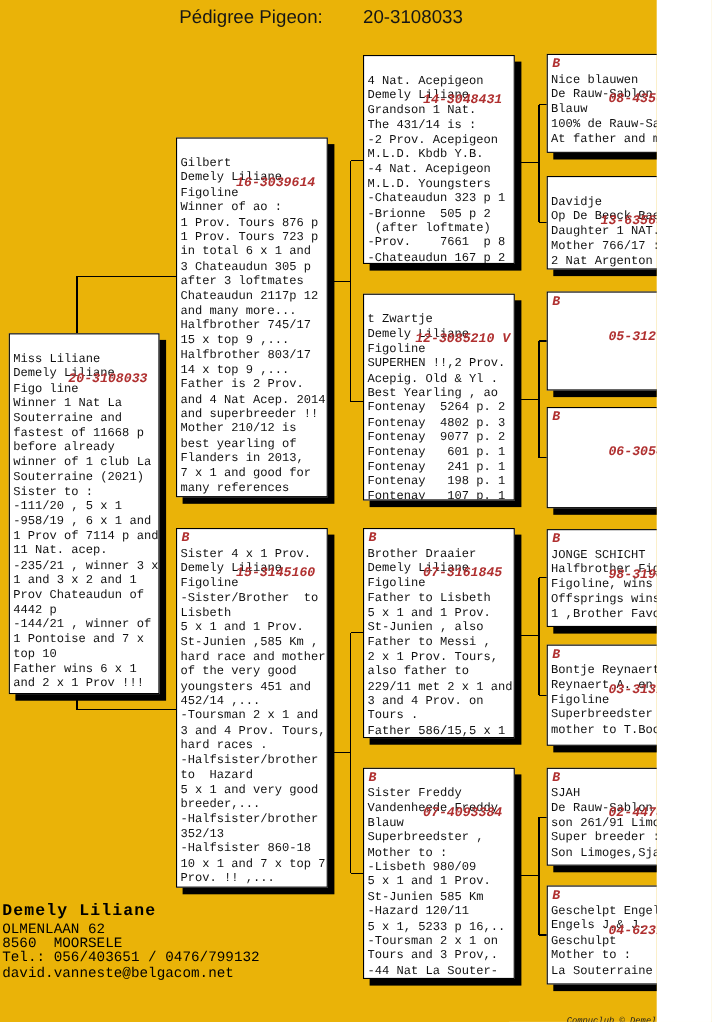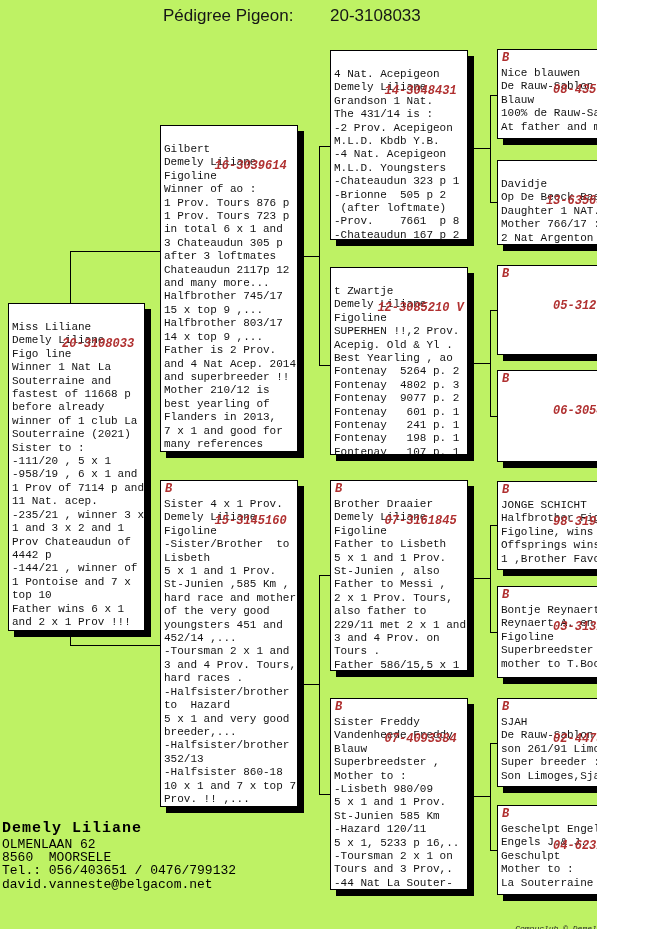--- a/index.html
+++ b/index.html
@@ -1,17 +1,17 @@
 <!DOCTYPE html>
 <html><head>
 <meta charset="utf-8">
 <style>
   html,body{margin:0;padding:0;background:#fff;}
   #canvas{
-    position:relative;width:597px;height:929px;background:#bef264;
+    position:relative;width:597px;height:929px;background:#eab308;
     font-family:"Liberation Mono",monospace;overflow:hidden;
   }
   .hdr{position:absolute;top:6px;font-family:"Liberation Sans",sans-serif;
        font-size:17px;color:#161616;}
   .hdr-label{left:163px;}
   .hdr-ring{left:330px;}
   .pbox{
     position:absolute;background:#fff;border:1px solid #000;
     box-shadow:6px 6px 0 0 #000;box-sizing:border-box;overflow:hidden;
   }

